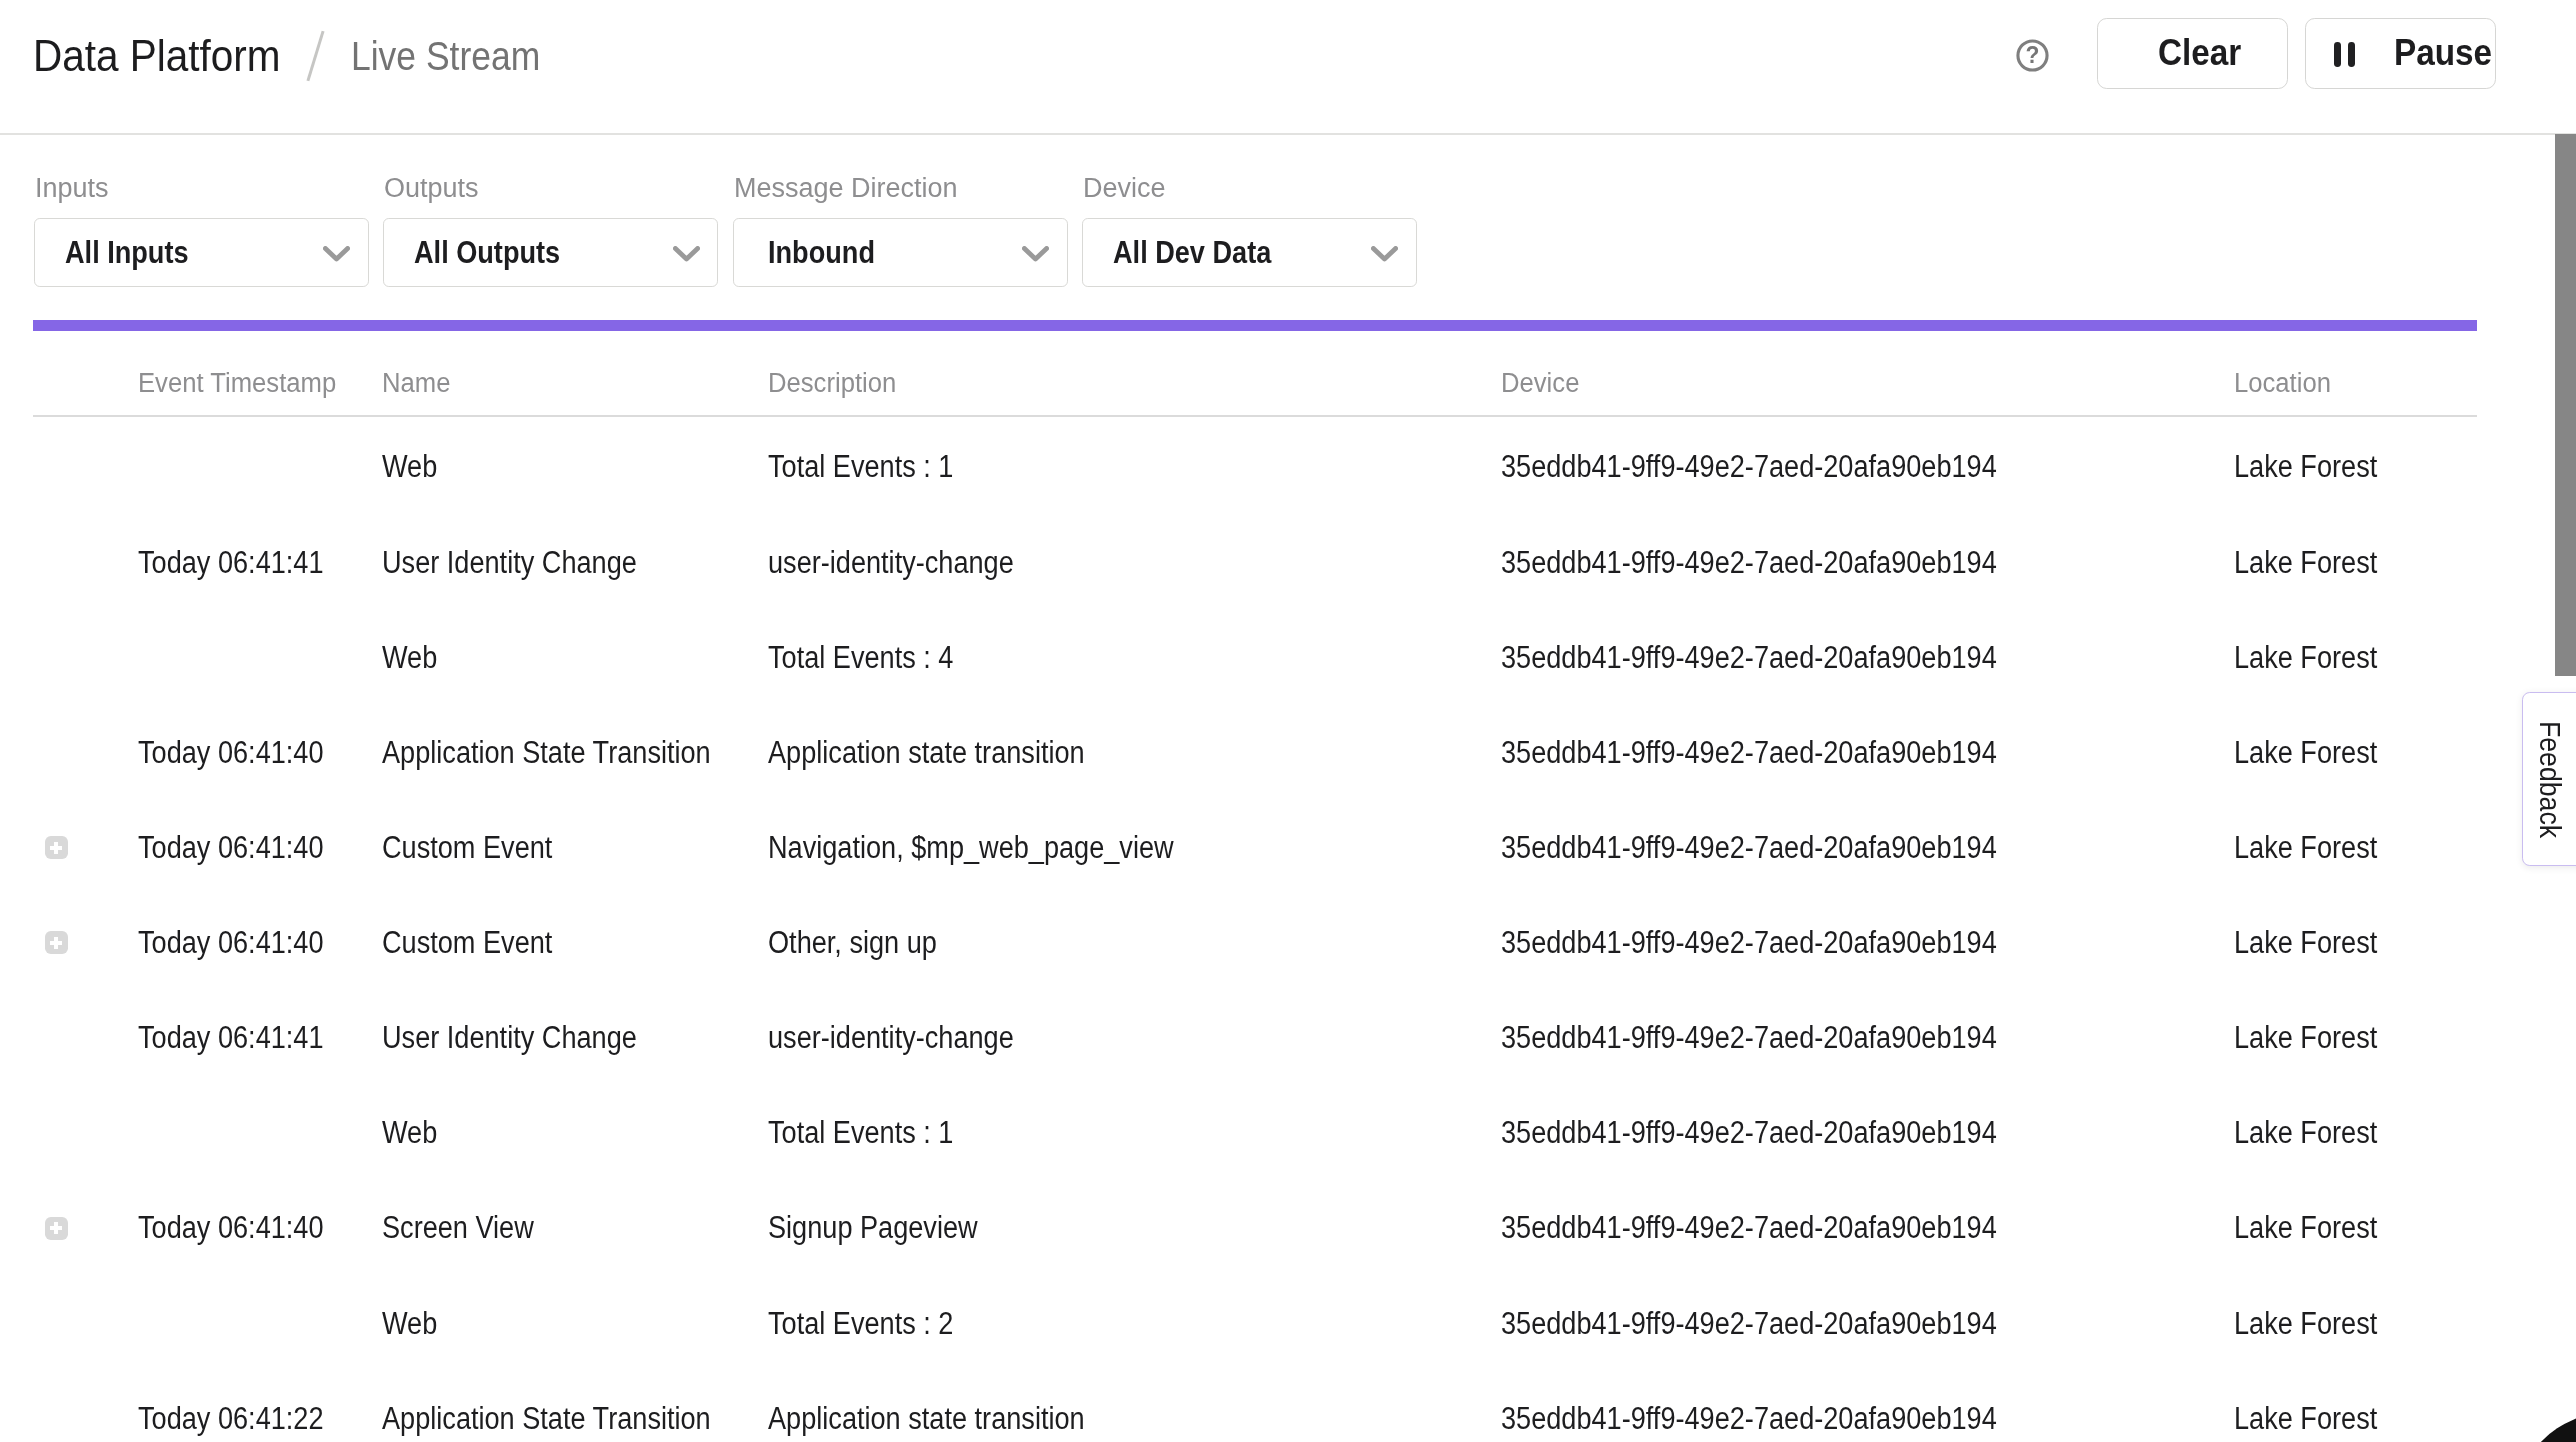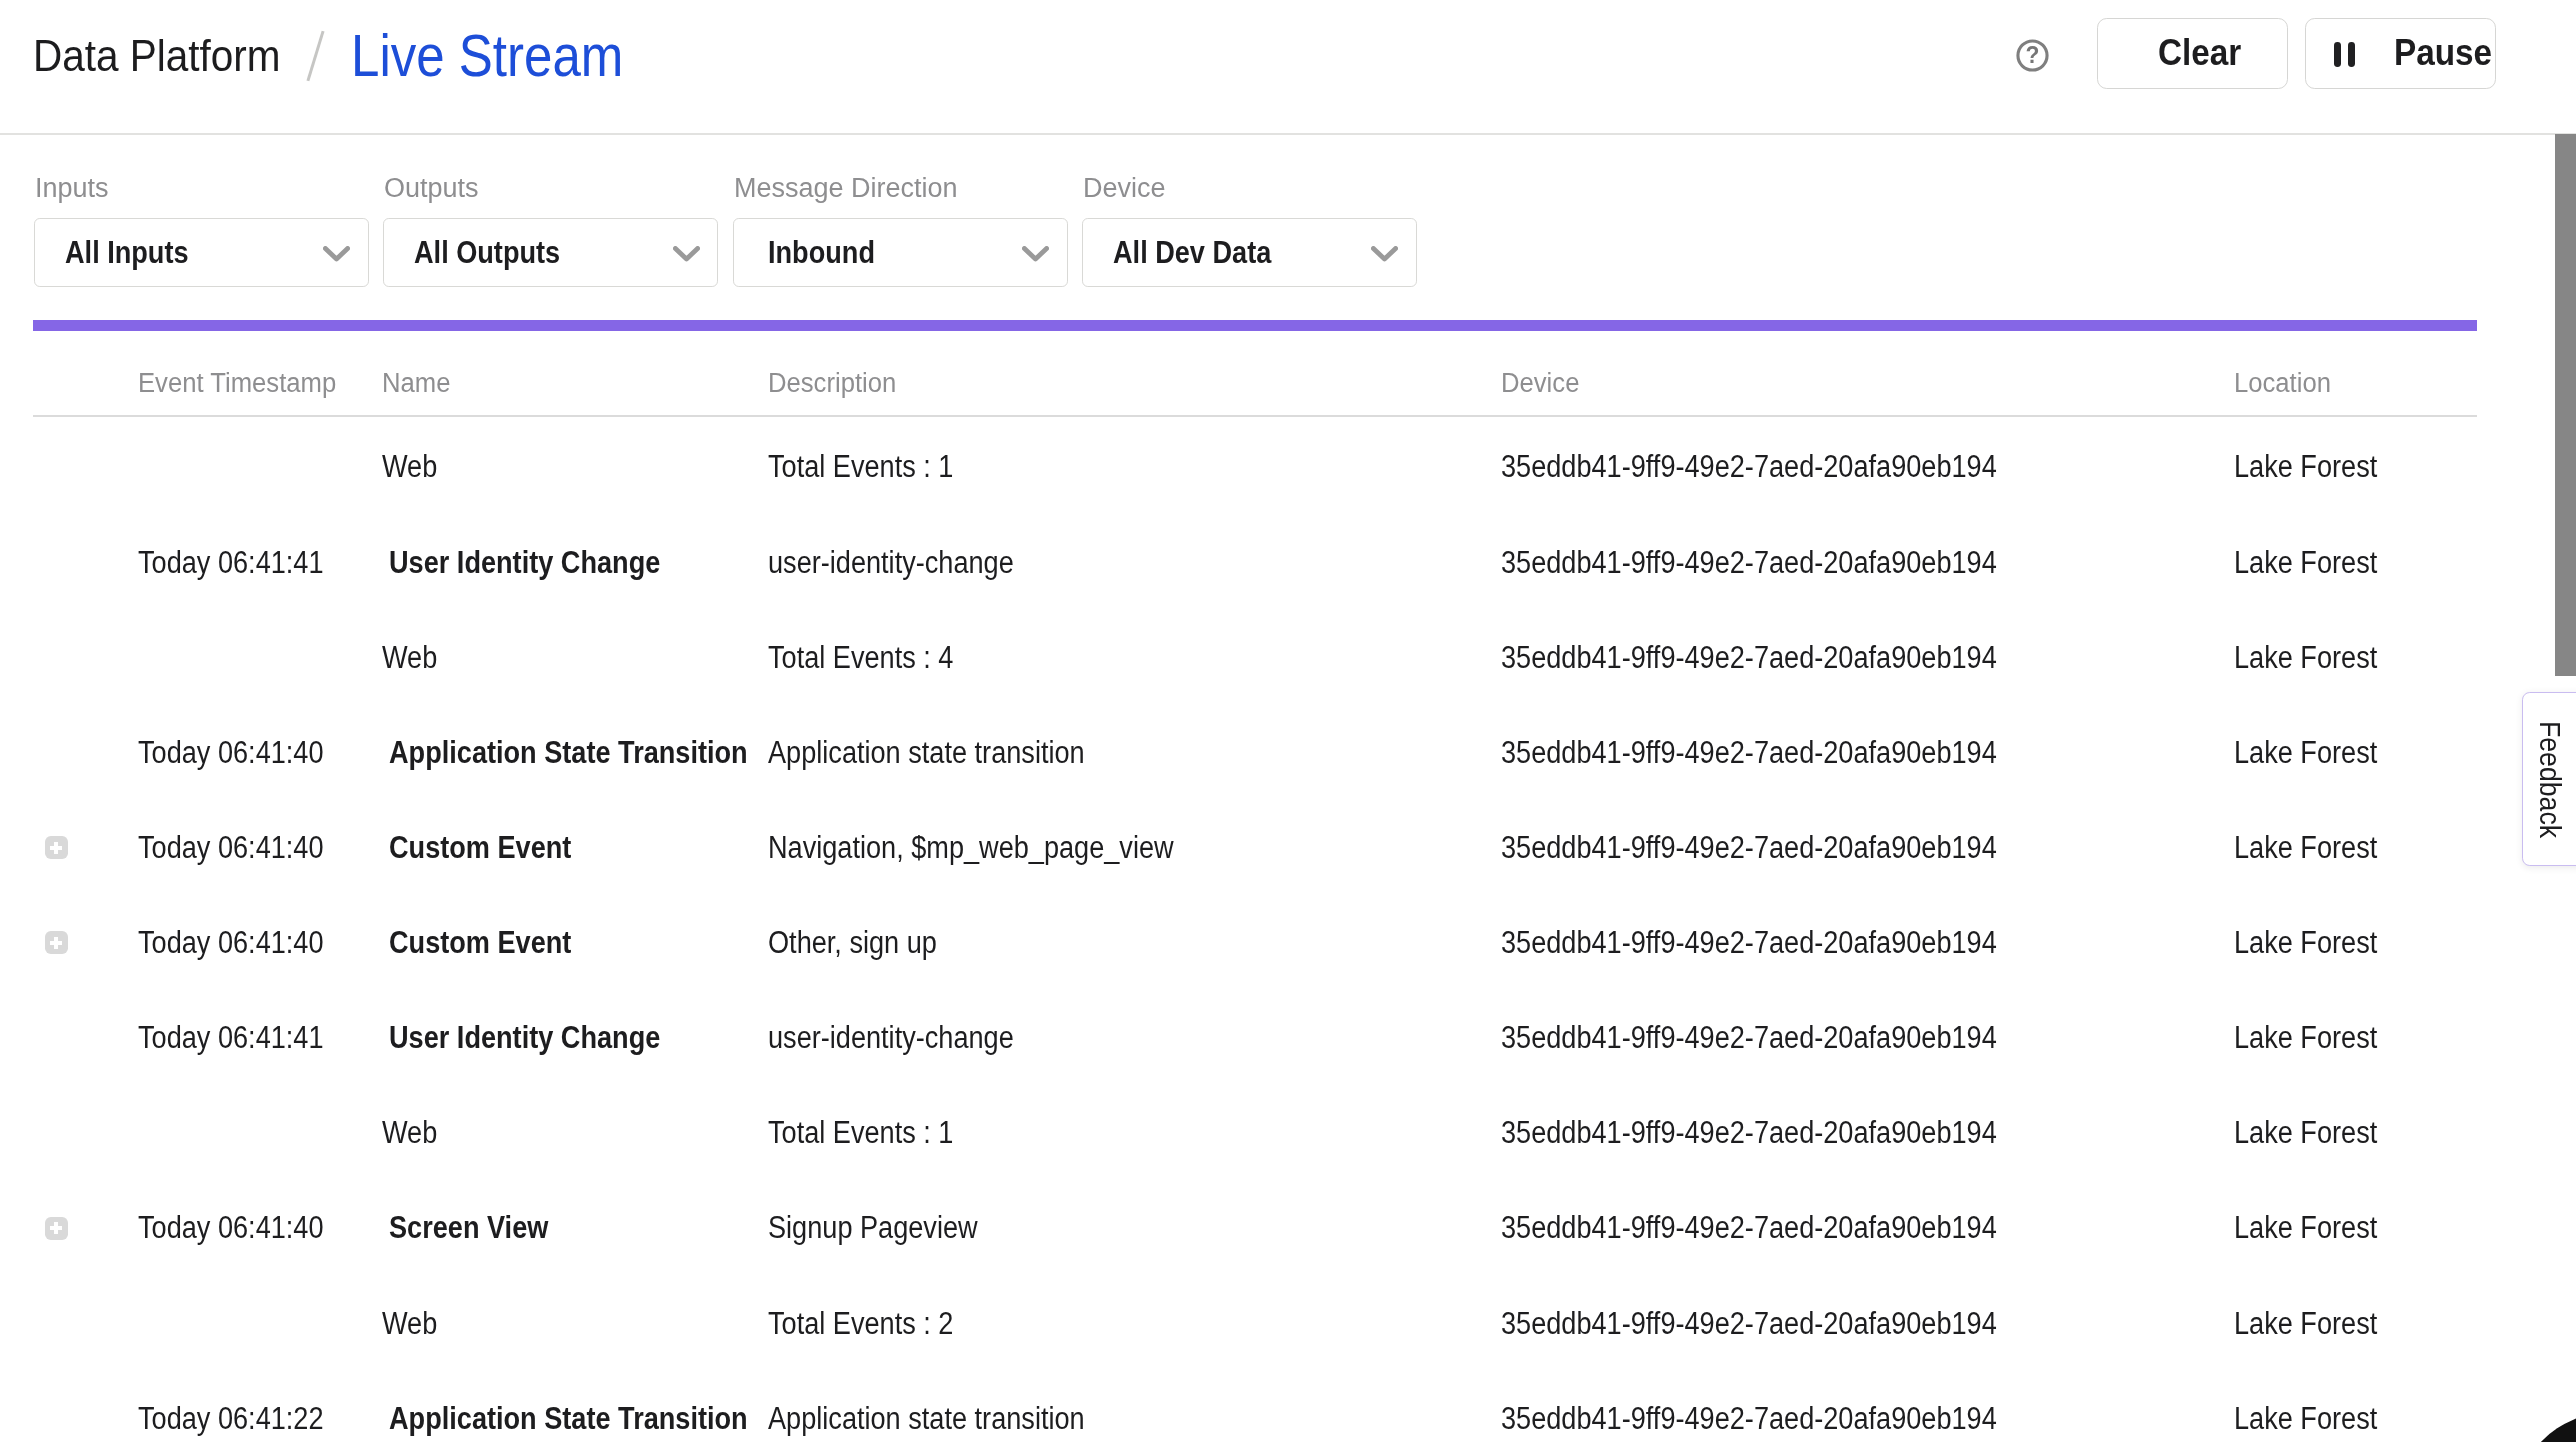--- a/index.html
+++ b/index.html
@@ -6,28 +6,28 @@
 body { position:relative; }
 .abs { position:absolute; }
 .sq  { display:inline-block; transform:scaleX(0.875); transform-origin:0 50%; white-space:nowrap; }
 .sq95 { display:inline-block; transform:scaleX(0.95); transform-origin:0 50%; white-space:nowrap; }
 .sq9 { display:inline-block; transform:scaleX(0.9); transform-origin:0 50%; white-space:nowrap; }
 .lbl { font-size:27px; color:#8e8e90; }
 .sel { border:1.9px solid #d9d9d6; border-radius:5.8px; background:#fff; }
 .selt { font-size:31px; font-weight:bold; color:#1d1d1f; }
 .th { font-size:27px; color:#8e8e90; }
 .cell { font-size:31px; color:#1d1d1f; white-space:nowrap; }
-.b { font-weight:bold;margin-left:7px; }
+.b { font-weight:normal; }
 .btn { border:1.9px solid #d6d6d4; border-radius:9.7px; background:#fff; }
 .btnt { font-size:37px; font-weight:bold; color:#1d1d1f; }
 </style></head><body>
 
 <div class="abs" style="left:33px;top:27px;font-size:45px;line-height:58px;color:#1c1c1e"><span style="display:inline-block;transform:scaleX(0.9);transform-origin:0 50%">Data Platform</span></div>
 <div class="abs" style="left:314px;top:30px;width:2.9px;height:52px;background:#c6c6c4;transform:rotate(17deg)"></div>
-<div class="abs" style="left:351px;top:27px;font-size:59px;line-height:58px;color:#1d4ed8"><span style="display:inline-block;transform:scaleX(0.865);transform-origin:0 50%">Live Stream</span></div>
+<div class="abs" style="left:351px;top:27px;font-size:41px;line-height:58px;color:#737373"><span style="display:inline-block;transform:scaleX(0.865);transform-origin:0 50%">Live Stream</span></div>
 <svg class="abs" style="left:2016px;top:39px" width="33" height="33" viewBox="0 0 34 34">
     <circle cx="17" cy="17" r="15" fill="none" stroke="#7f7f7f" stroke-width="3.2"></circle>
     <text x="17" y="25" text-anchor="middle" font-size="24" font-weight="bold" fill="#767676" font-family="Liberation Sans">?</text>
   </svg>
 <div class="abs btn" style="left:2097px;top:18.4px;width:191px;height:71px"></div>
 <div class="abs btnt" style="left:2158px;top:18.4px;height:71px;line-height:69px"><span class="sq9">Clear</span></div>
 <div class="abs btn" style="left:2305px;top:18.4px;width:191px;height:71px"></div>
 <div class="abs" style="left:2334px;top:42px;width:6.8px;height:25px;border-radius:3.4px;background:#202022"></div>
 <div class="abs" style="left:2348px;top:42px;width:6.8px;height:25px;border-radius:3.4px;background:#202022"></div>
 <div class="abs btnt" style="left:2394px;top:18.4px;height:71px;line-height:69px"><span class="sq9">Pause</span></div>

